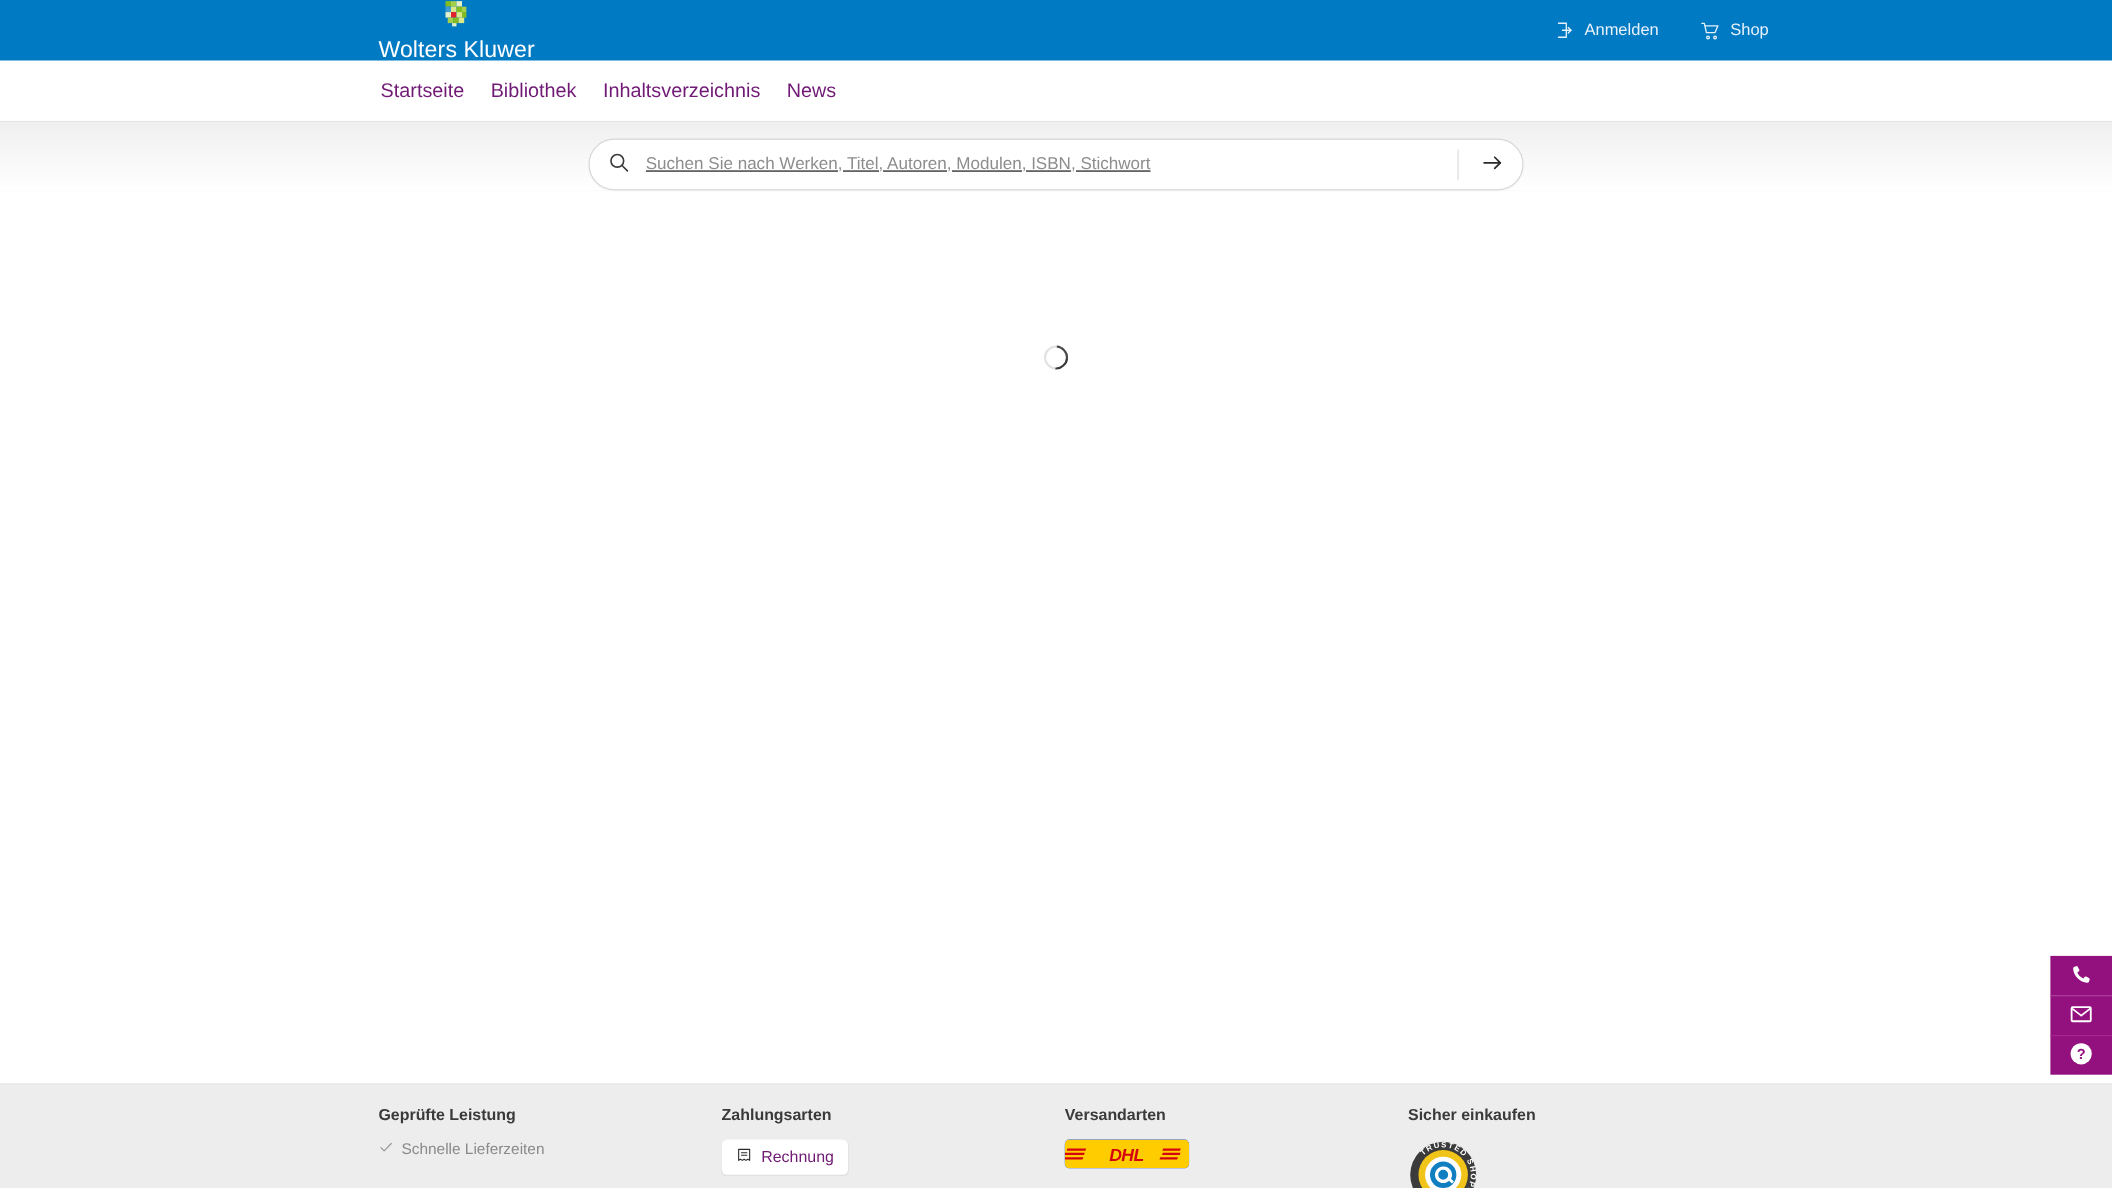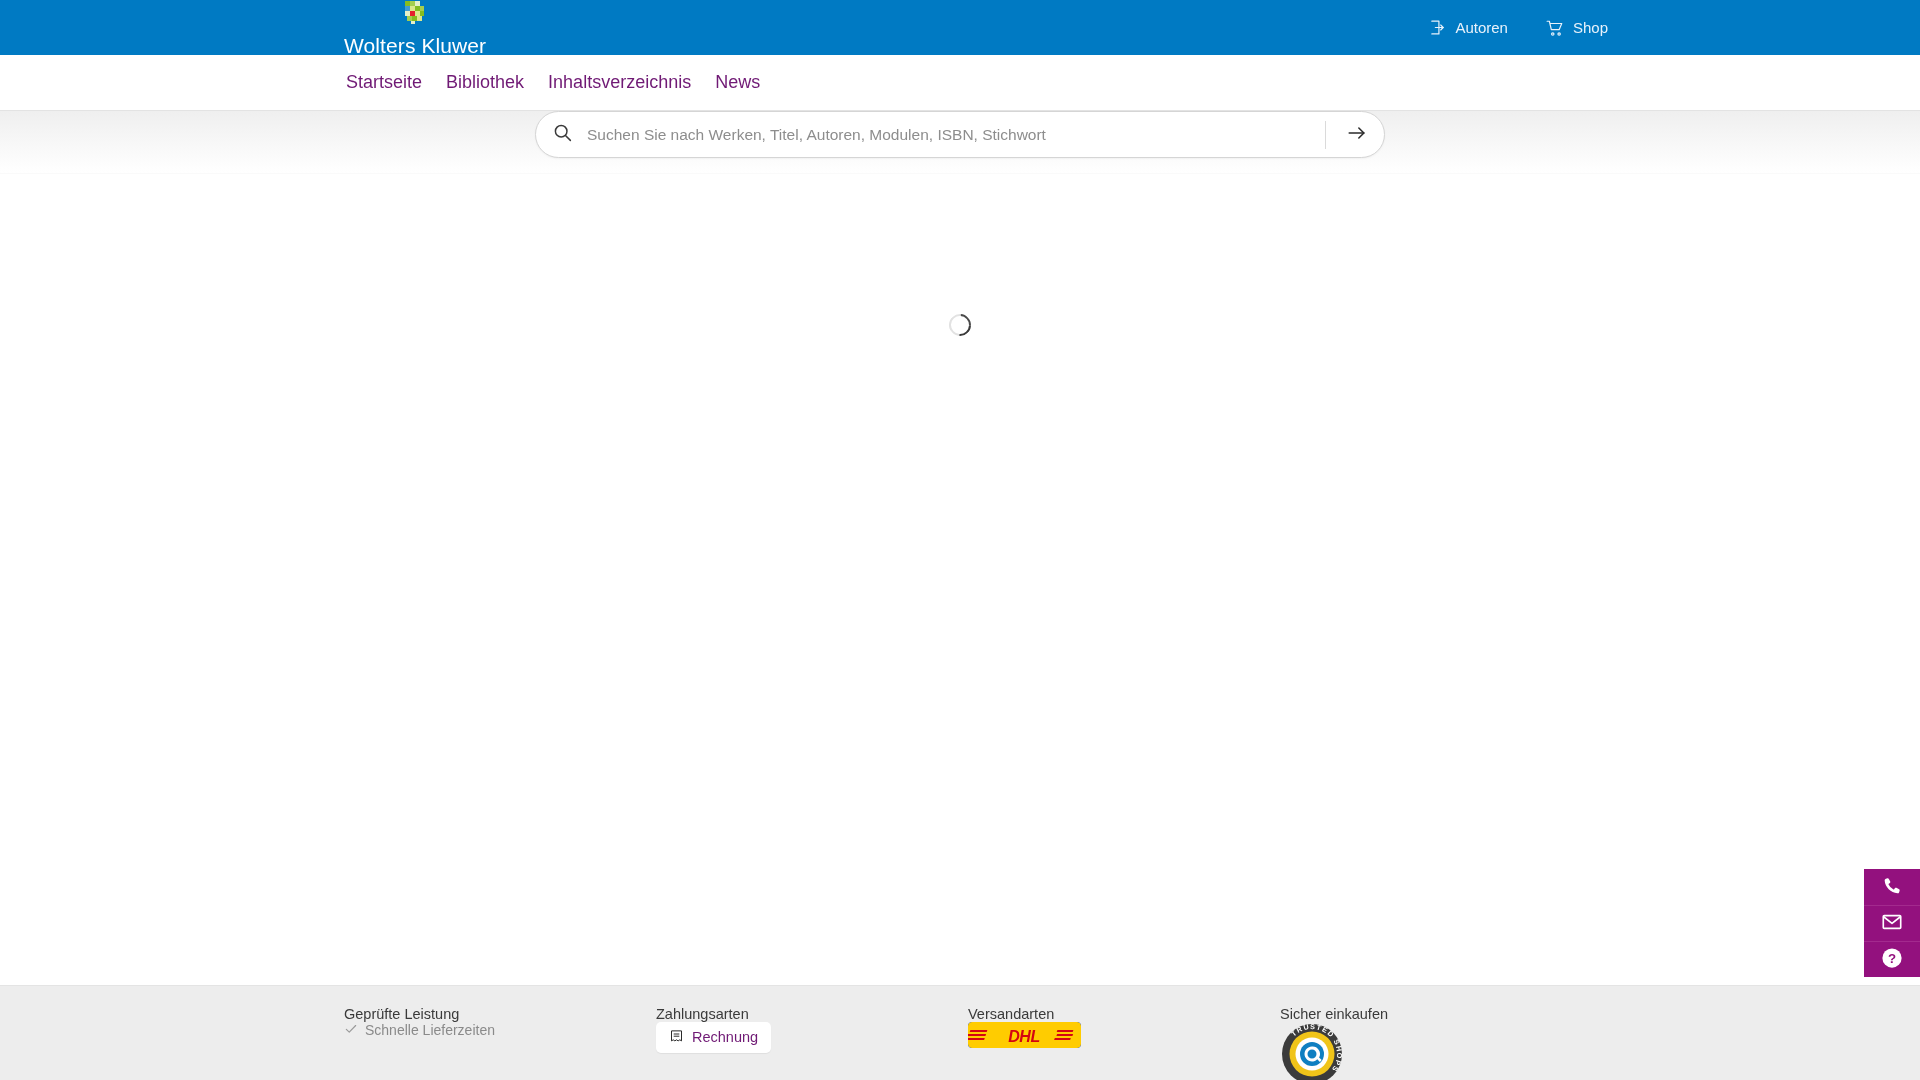--- a/index.html
+++ b/index.html
@@ -80,23 +80,24 @@
     white-space: nowrap;
     padding: 4px 2px;
     line-height: 1.2;
   }
 
   
   .searchband {
     height: 63px;
     background: linear-gradient(to bottom, #efefef 0%, #f8f8f8 55%, #ffffff 100%);
     display: flex;
-    align-items: flex-start;
+    align-items: flex-end;
     justify-content: center;
     border-bottom: 1px solid #fafafa;
+    text-decoration: underline;
   }
   .searchbox {
     width: 850px;
     height: 47px;
     background: #ffffff;
     border: 1px solid #d5d5d5;
     border-radius: 24px;
     display: flex;
     align-items: center;
     padding: 0 6px 0 16px;
@@ -160,22 +161,23 @@
     display: flex;
     align-items: flex-start;
   }
   .fcol { flex: 0 0 auto; }
   .fcol.c1 { width: 312px; }
   .fcol.c2 { width: 312px; }
   .fcol.c3 { width: 312px; }
   .fcol.c4 { width: 312px; }
   .fcol-title {
     font-size: 14.5px;
-    font-weight: normal;
+    font-weight: bold;
     color: #3a3a3a;
+    margin-bottom: 14px;
     white-space: nowrap;
     line-height: 1;
   }
   .fcheck {
     display: flex; align-items: center; gap: 7px;
     font-size: 14px; color: #8a8a8a; white-space: nowrap;
     line-height: 1;
   }
   .pay-badge {
     display: inline-flex; align-items: center; gap: 8px;
@@ -254,21 +256,21 @@
 
     <nav class="topbar-right">
       <a class="top-link" href="#">
         <span>
           <svg width="17" height="17" viewBox="0 0 24 24" fill="none" stroke="#e8f2fb" stroke-width="1.7" stroke-linecap="round" stroke-linejoin="round">
             <path d="M4 3h10v18H4"></path>
             <path d="M9 12h11"></path>
             <path d="M16.5 8.5L20 12l-3.5 3.5"></path>
           </svg>
         </span>
-        <span>Autoren</span>
+        <span>Anmelden</span>
       </a>
       <a class="top-link" href="#">
         <span>
           <svg width="18" height="18" viewBox="0 0 24 24" fill="none" stroke="#e8f2fb" stroke-width="1.6" stroke-linecap="round" stroke-linejoin="round">
             <path d="M1.5 3h3l2.6 11.2h10.4L21 6H6"></path>
             <circle cx="9" cy="20" r="1.6"></circle>
             <circle cx="17.5" cy="20" r="1.6"></circle>
           </svg>
         </span>
         <span>Shop</span>

